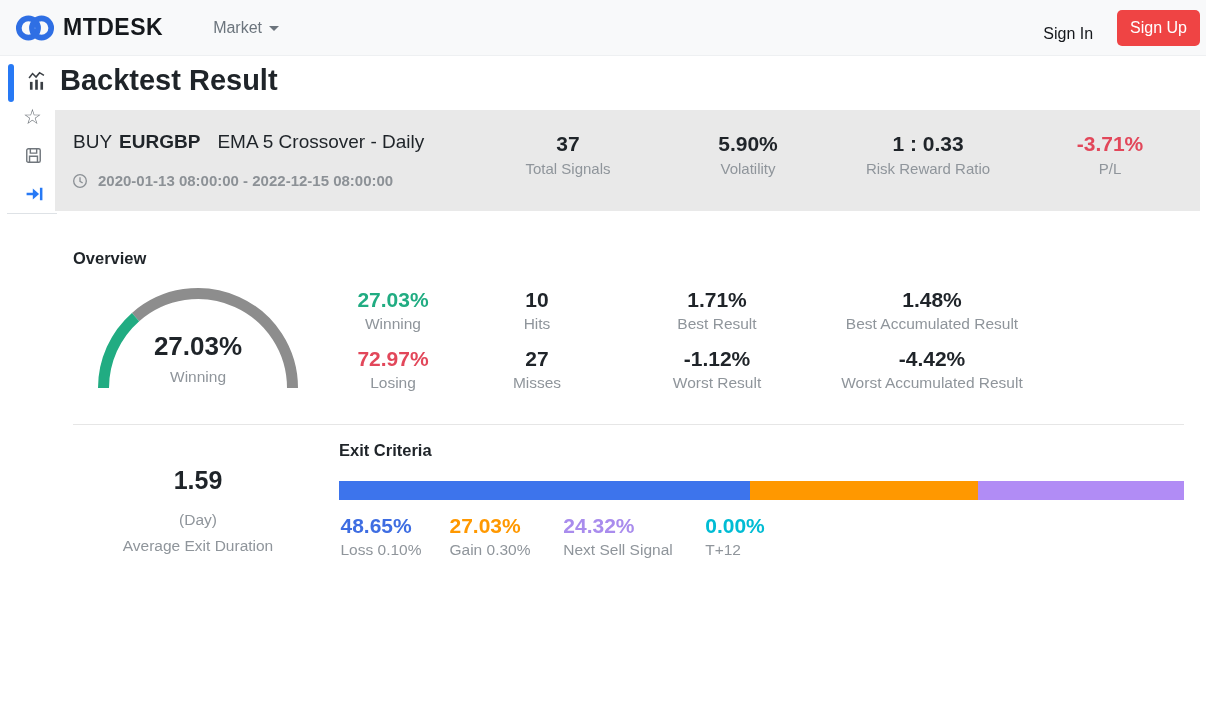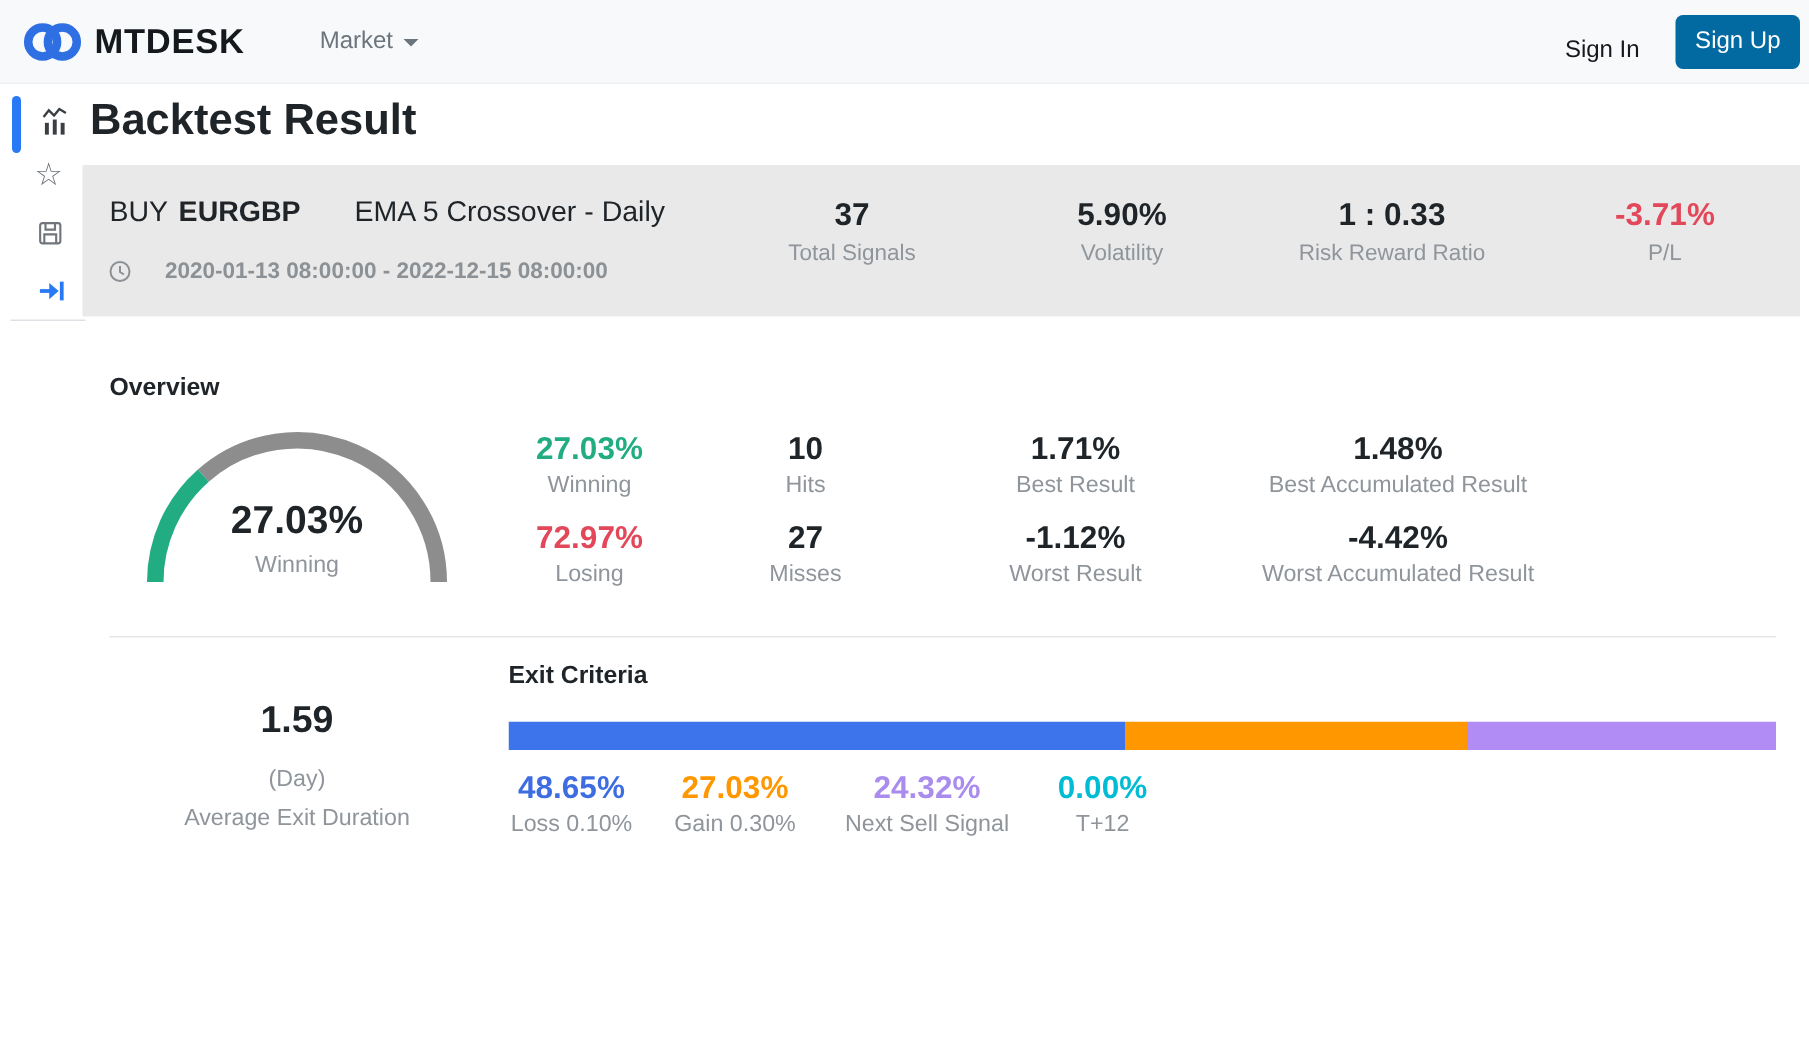--- a/index.html
+++ b/index.html
@@ -15,39 +15,39 @@
   
   .navbar{position:absolute;top:0;left:0;width:100%;height:56px;background:var(--navbar-bg);
     border-bottom:1px solid #eef0f2;display:flex;align-items:center;}
   .brand{display:flex;align-items:center;margin-left:14px;cursor:pointer;}
   .brand-text{font-size:23px;font-weight:600;color:#15181c;letter-spacing:.5px;margin-left:7px;}
   .market{display:flex;align-items:center;margin-left:50px;font-size:16px;color:var(--muted);cursor:pointer;}
   .caret{display:inline-block;width:0;height:0;border-left:5px solid transparent;border-right:5px solid transparent;
     border-top:5px solid var(--muted);margin-left:7px;margin-top:2px;}
   .nav-spacer{flex:1;}
   .sign-in{font-size:16px;color:#15181c;margin-right:24px;cursor:pointer;margin-top:13px;}
-  .sign-up{background:#0369a1;color:#fff;font-size:16px;padding:9px 13px;border-radius:5px;border:none;
+  .sign-up{background:#ef4444;color:#fff;font-size:16px;padding:9px 13px;border-radius:5px;border:none;
     margin-right:6px;cursor:pointer;font-family:inherit;}
 
   
   .accent-bar{position:absolute;left:8px;top:64px;width:6px;height:38px;background:var(--accent-blue);border-radius:3px;}
   .side-icon{position:absolute;display:flex;align-items:center;justify-content:center;cursor:pointer;}
   .side-divider{position:absolute;left:7px;top:213px;width:50px;height:1px;background:#dee2e6;}
   .star-glyph{font-size:21px;color:#70767c;line-height:1;}
 
   
   .page-title{position:absolute;left:60px;top:64px;font-size:29px;font-weight:700;color:#1f2429;}
 
   
   .panel{position:absolute;left:55px;top:110px;width:1145px;height:101px;background:var(--panel-gray);}
   .instrument-row{position:absolute;left:18px;top:21px;display:flex;align-items:baseline;font-size:19px;color:#1f2429;}
   .instrument-side{font-weight:400;}
   .instrument-symbol{font-weight:700;margin-left:7px;}
-  .instrument-strategy{font-weight:500;margin-left:36px;}
-  .date-row{position:absolute;left:17px;top:62px;display:flex;align-items:center;gap:22px;
+  .instrument-strategy{font-weight:500;margin-left:17px;}
+  .date-row{position:absolute;left:17px;top:62px;display:flex;align-items:center;gap:10px;
     color:#8c9196;font-size:15px;font-weight:600;}
   .sum-stat{position:absolute;top:22px;transform:translateX(-50%);text-align:center;white-space:nowrap;}
   .sum-stat .val{font-size:21px;font-weight:700;color:#1f2429;}
   .sum-stat .lbl{font-size:15px;color:var(--label-gray);margin-top:4px;}
   .red{color:var(--red) !important;}
   .green{color:var(--green) !important;}
 
   
   .section-heading{position:absolute;font-size:16.5px;font-weight:700;color:#1f2429;}
   .gauge-svg{position:absolute;left:88px;top:282px;}
@@ -59,21 +59,21 @@
   .ov-cell .lbl{font-size:15.5px;color:var(--label-gray);margin-top:3px;}
 
   .h-divider{position:absolute;left:73px;top:424px;width:1111px;height:1px;background:#e6e6e6;}
 
   
   .avg-exit{position:absolute;left:198px;top:466px;transform:translateX(-50%);text-align:center;white-space:nowrap;}
   .avg-exit .val{font-size:25px;font-weight:700;color:#1f2429;}
   .avg-exit .lbl{font-size:15.5px;color:var(--label-gray);margin-top:12px;line-height:26px;}
   .exit-bar{position:absolute;left:339px;top:481px;width:845px;height:19px;display:flex;overflow:hidden;}
   .exit-bar > div{height:100%;}
-  .legend-item{position:absolute;top:514px;transform:translateX(-50%);text-align:center;white-space:nowrap;}
+  .legend-item{position:absolute;top:514px;transform:translateX(-50%);white-space:nowrap;}
   .legend-item .val{font-size:21px;font-weight:700;}
   .legend-item .lbl{font-size:15.5px;color:var(--label-gray);margin-top:3px;}
 </style>
 </head>
 <body>
 
 <div class="canvas">
 
   <div class="navbar">
     <div class="brand">

